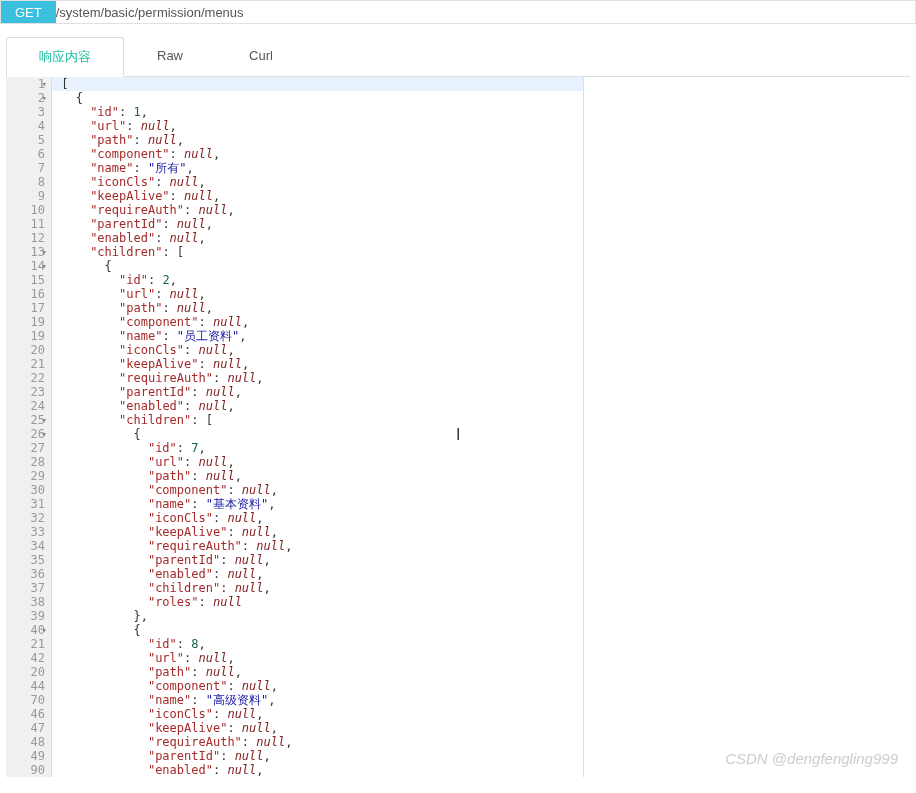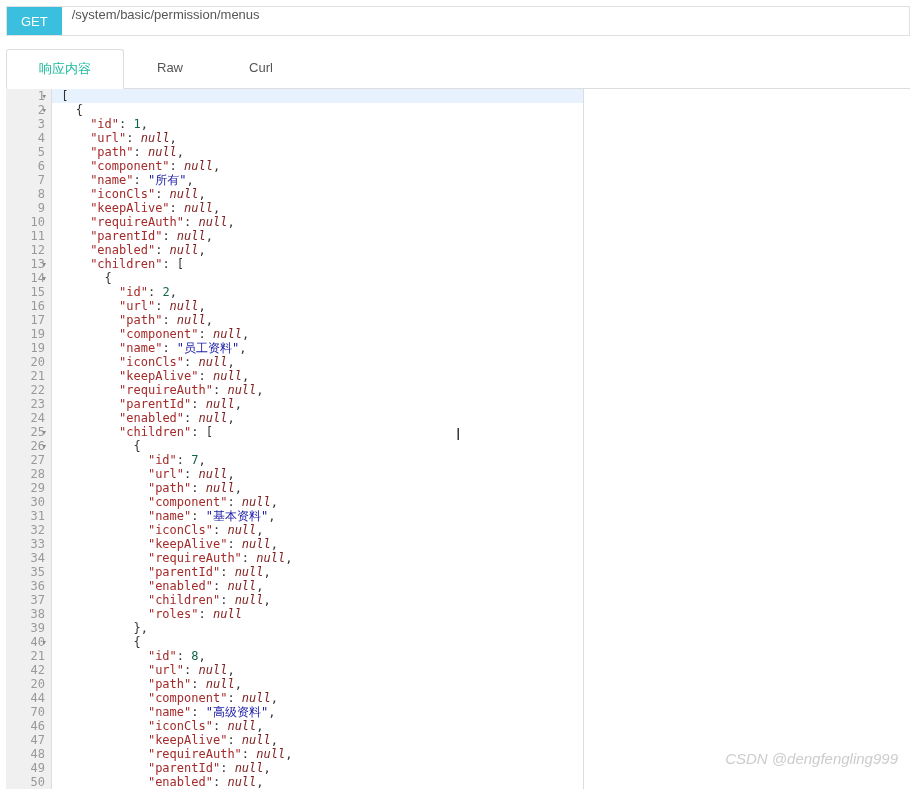--- a/index.html
+++ b/index.html
@@ -11,36 +11,35 @@
       font-family: "Helvetica Neue", Helvetica, Arial, sans-serif;
       font-size: 13px;
       background: #fff;
       width: 916px;
       height: 793px;
       overflow: hidden;
       position: relative;
     }
     .header-bar {
       display: flex;
+      align-items: center;
       border: 1px solid #e0e0e0;
-      margin: 6px;
-      height: 30px;
+      height: 24px;
     }
     .method-badge {
       background: #3bbfde;
       color: #fff;
       padding: 0 14px;
       height: 100%;
       display: flex;
       align-items: center;
       font-size: 13px;
       font-weight: 500;
     }
     .url-path {
-      padding-left: 10px;
       color: #555;
       font-size: 13px;
     }
     .tabs {
       display: flex;
       border-bottom: 1px solid #ddd;
       margin: 12px 6px 0 6px;
     }
     .tab {
       padding: 10px 32px;
@@ -184,21 +183,21 @@
       <div class="gutter-line">40<span class="fold-marker">▾</span></div>
       <div class="gutter-line">21</div>
       <div class="gutter-line">42</div>
       <div class="gutter-line">20</div>
       <div class="gutter-line">44</div>
       <div class="gutter-line">70</div>
       <div class="gutter-line">46</div>
       <div class="gutter-line">47</div>
       <div class="gutter-line">48</div>
       <div class="gutter-line">49</div>
-      <div class="gutter-line">50</div>
+      <div class="gutter-line">90</div>
     </div>
   <div class="code-area" id="code">
       <div class="code-line active-line"> <span class="tok-punct">[</span></div>
       <div class="code-line">   <span class="tok-punct">{</span></div>
       <div class="code-line">     <span class="tok-key">"id"</span><span class="tok-punct">: </span><span class="tok-num">1</span><span class="tok-punct">,</span></div>
       <div class="code-line">     <span class="tok-key">"url"</span><span class="tok-punct">: </span><span class="tok-null">null</span><span class="tok-punct">,</span></div>
       <div class="code-line">     <span class="tok-key">"path"</span><span class="tok-punct">: </span><span class="tok-null">null</span><span class="tok-punct">,</span></div>
       <div class="code-line">     <span class="tok-key">"component"</span><span class="tok-punct">: </span><span class="tok-null">null</span><span class="tok-punct">,</span></div>
       <div class="code-line">     <span class="tok-key">"name"</span><span class="tok-punct">: </span><span class="tok-string">"所有"</span><span class="tok-punct">,</span></div>
       <div class="code-line">     <span class="tok-key">"iconCls"</span><span class="tok-punct">: </span><span class="tok-null">null</span><span class="tok-punct">,</span></div>

